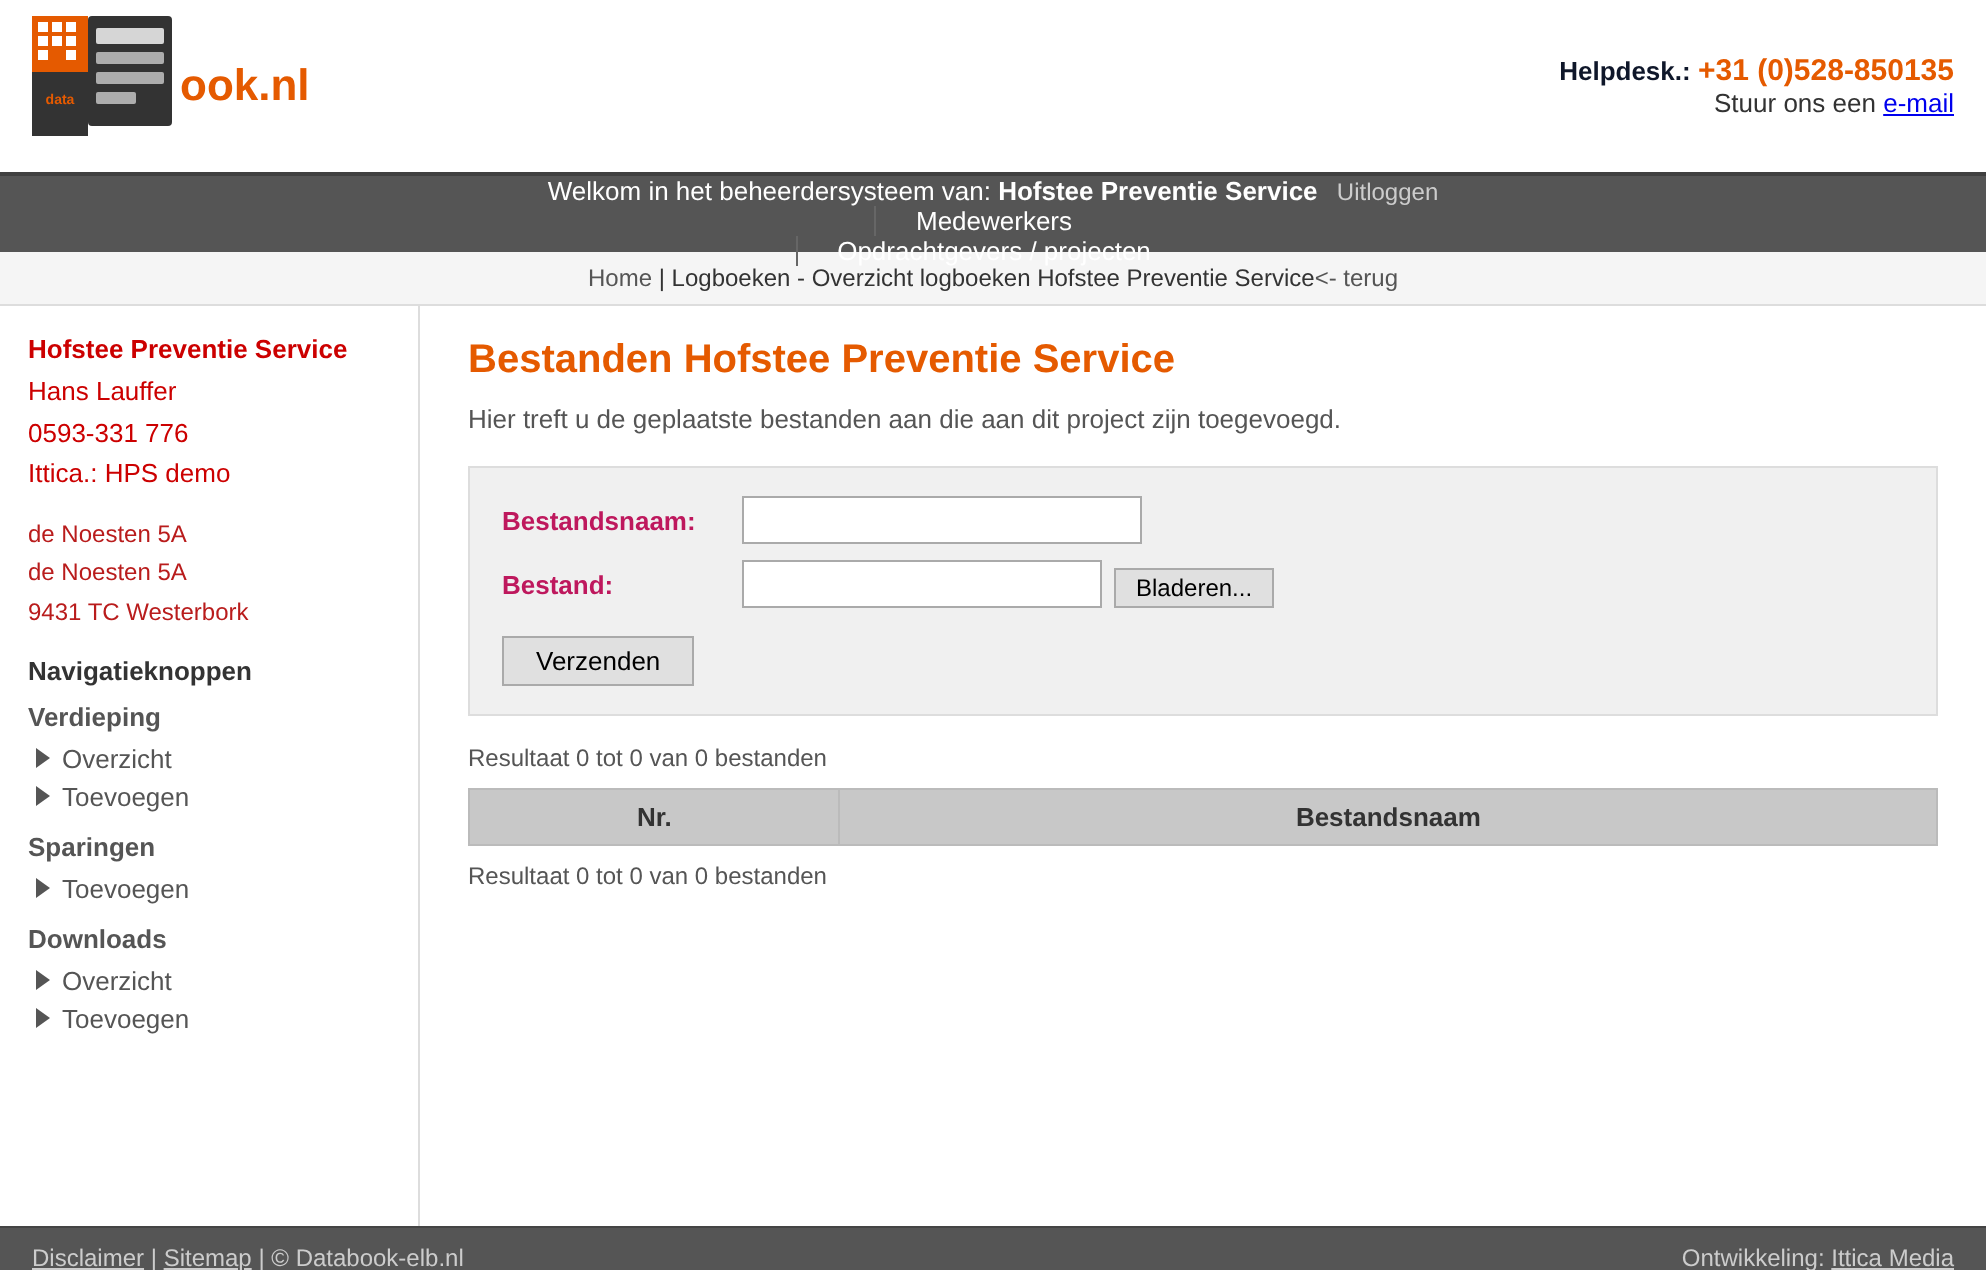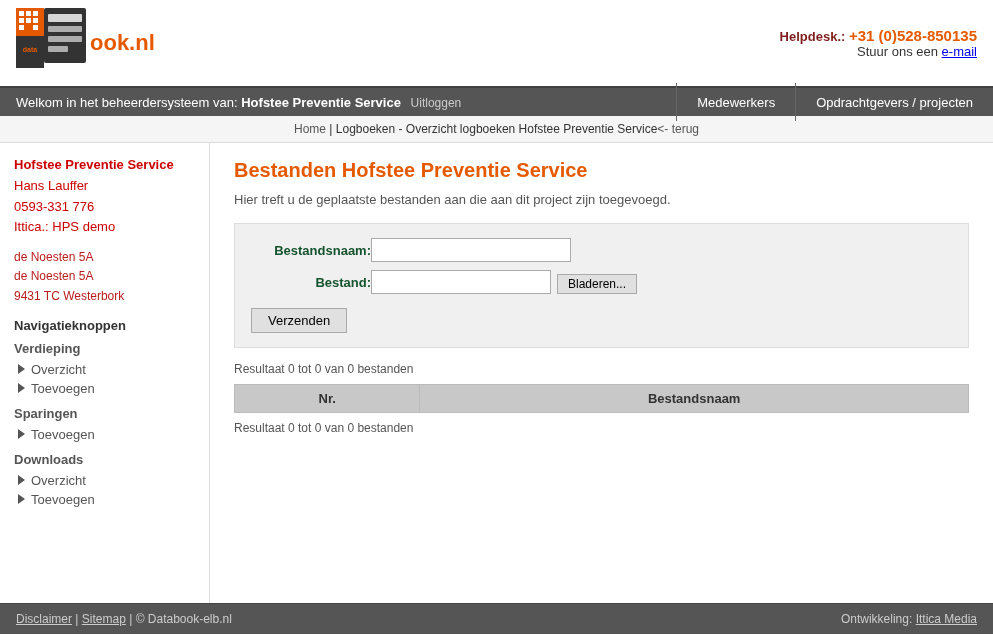--- a/index.html
+++ b/index.html
@@ -5,25 +5,25 @@
     * { margin: 0; padding: 0; box-sizing: border-box; }
     body { font-family: Arial, Helvetica, sans-serif; font-size: 13px; background: #fff; color: #333; }
 
     
     #header { display: flex; align-items: center; justify-content: space-between; padding: 8px 16px; border-bottom: 2px solid #404040; }
     #logo-area { display: flex; align-items: center; }
     #logo-box { width: 70px; height: 70px; position: relative; margin-right: 4px; }
     #logo-text { font-size: 22px; font-weight: bold; color: #333; }
     #logo-text span { color: #e55a00; }
     #contact-area { text-align: right; font-size: 13px; }
-    #helpdesk-label { font-weight: bold; color: #7f1d1d; }
+    #helpdesk-label { font-weight: bold; color: #0f172a; }
     #helpdesk-phone { color: #e55a00; font-weight: bold; font-size: 15px; }
 
     
-    #navbar { background: #555; display: flex; align-items: center; padding: 0; height: 28px; }
+    #navbar { background: #555; display: flex; align-items: center; padding: 0; height: 38px; flex-direction: column; }
     #navbar-welcome { color: #fff; padding: 0 16px; font-size: 13px; flex: 1; white-space: nowrap; }
     #navbar-welcome strong { color: #fff; }
     #navbar-welcome a { color: #ccc; font-size: 12px; margin-left: 6px; text-decoration: none; }
     .nav-item { color: #fff; padding: 0 20px; height: 38px; display: flex; align-items: center; cursor: pointer; font-size: 13px; border-left: 1px solid #666; }
 
     
     #breadcrumb { background: #f5f5f5; border-bottom: 1px solid #ddd; padding: 6px 32px; display: flex; justify-content: center; align-items: center; font-size: 12px; }
     #breadcrumb a { color: #555; text-decoration: none; }
     #breadcrumb-back { color: #555; text-decoration: none; font-size: 12px; }
 
@@ -42,21 +42,21 @@
 
     
     #content { flex: 1; padding: 16px 24px; }
     #content-title { font-size: 20px; font-weight: bold; color: #444; margin-bottom: 10px; }
     #content-title span { color: #e55a00; }
     #content-subtitle { font-size: 13px; color: #555; margin-bottom: 16px; }
 
     
     #upload-form { background: #f0f0f0; border: 1px solid #ddd; padding: 14px 16px; margin-bottom: 14px; }
     .form-row { display: flex; align-items: center; margin-bottom: 8px; }
-    .form-label { width: 120px; font-size: 13px; font-weight: bold; color: #14532d; text-align: right; }
+    .form-label { width: 120px; font-size: 13px; font-weight: bold; color: #be185d; }
     .form-input { width: 200px; height: 24px; border: 1px solid #aaa; padding: 2px 4px; font-size: 13px; }
     .form-file-row { display: flex; align-items: flex-end; }
     .form-file-input { width: 180px; height: 24px; border: 1px solid #aaa; padding: 2px 4px; font-size: 12px; background: #fff; }
     .browse-btn { margin-left: 6px; padding: 2px 10px; background: #e0e0e0; border: 1px solid #aaa; font-size: 12px; cursor: pointer; }
     .submit-btn { margin-top: 6px; padding: 4px 16px; background: #e0e0e0; border: 1px solid #aaa; font-size: 13px; cursor: pointer; }
 
     
     .result-text { font-size: 12px; color: #555; margin-bottom: 8px; }
     .result-table { width: 100%; border-collapse: collapse; background: #fff; margin-bottom: 8px; }
     .result-table th { background: #c8c8c8; border: 1px solid #bbb; padding: 6px 10px; text-align: center; font-size: 13px; font-weight: bold; color: #333; }

